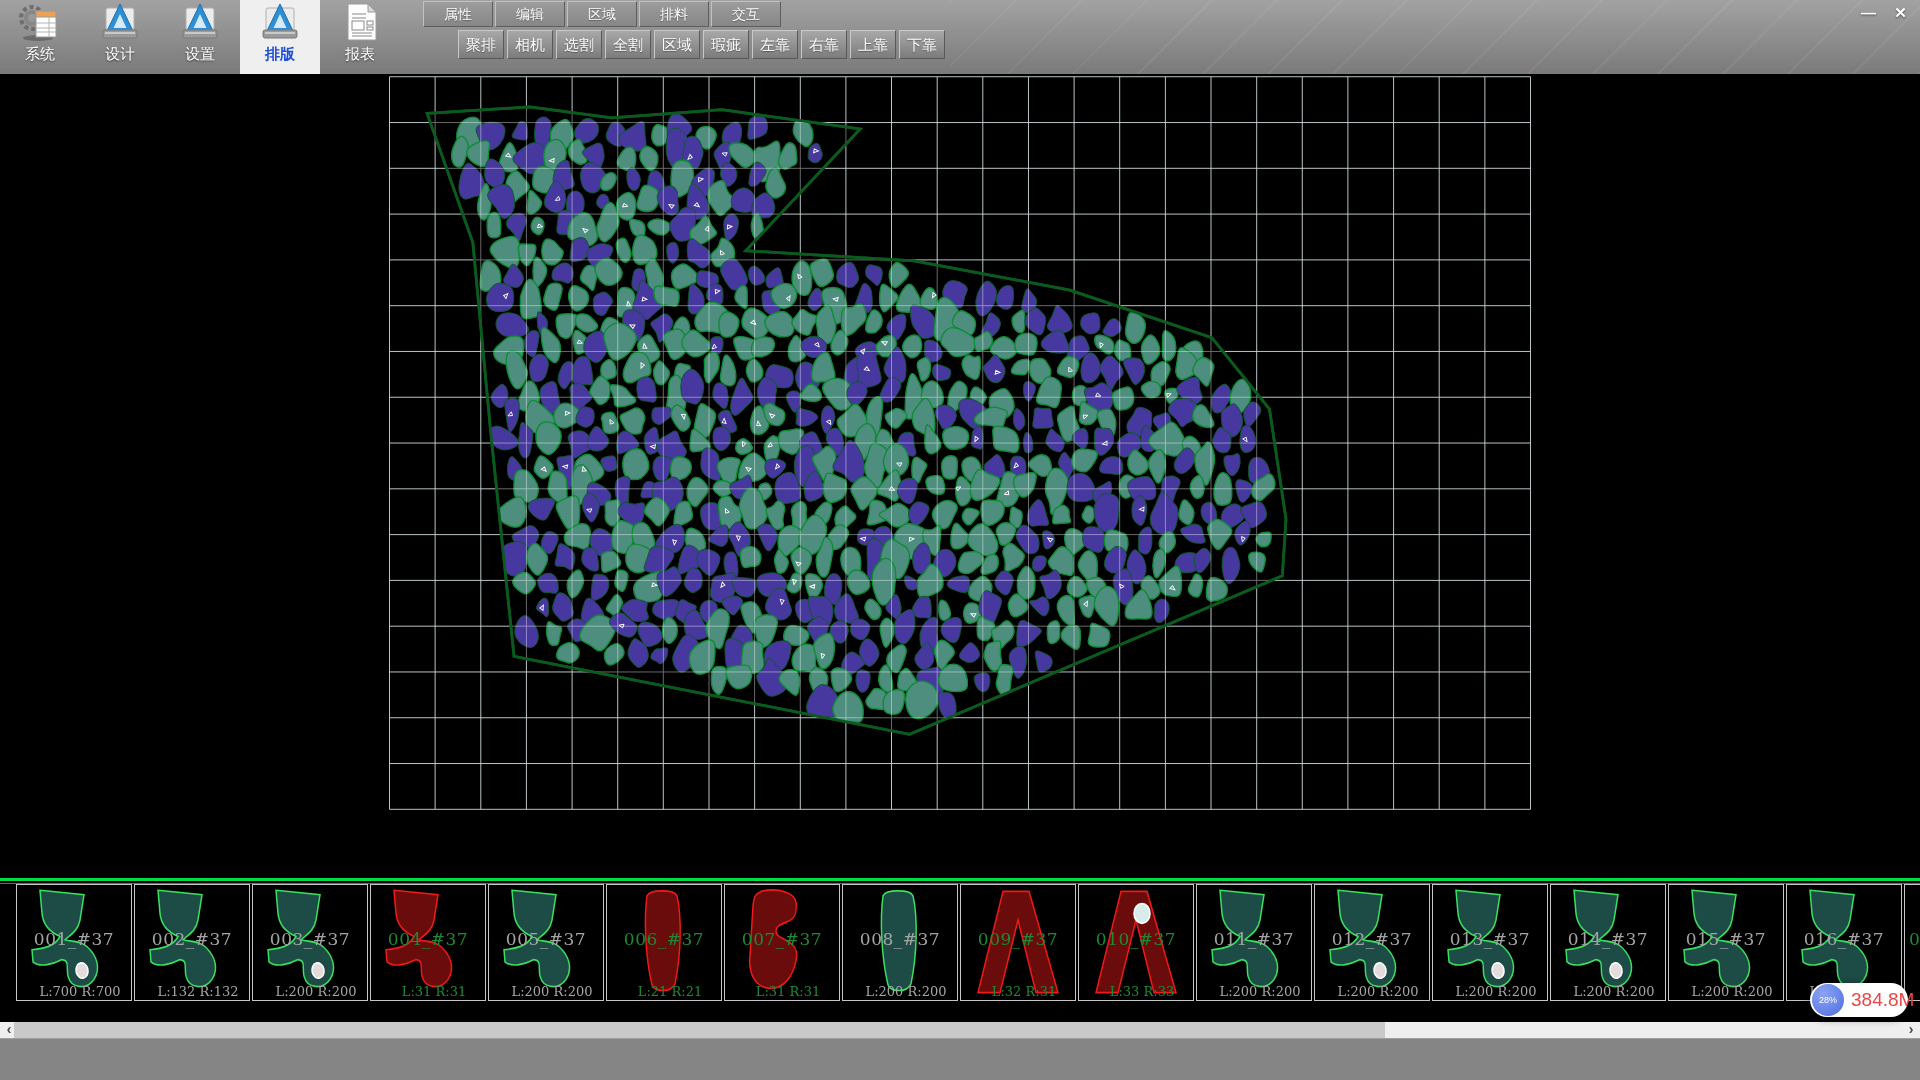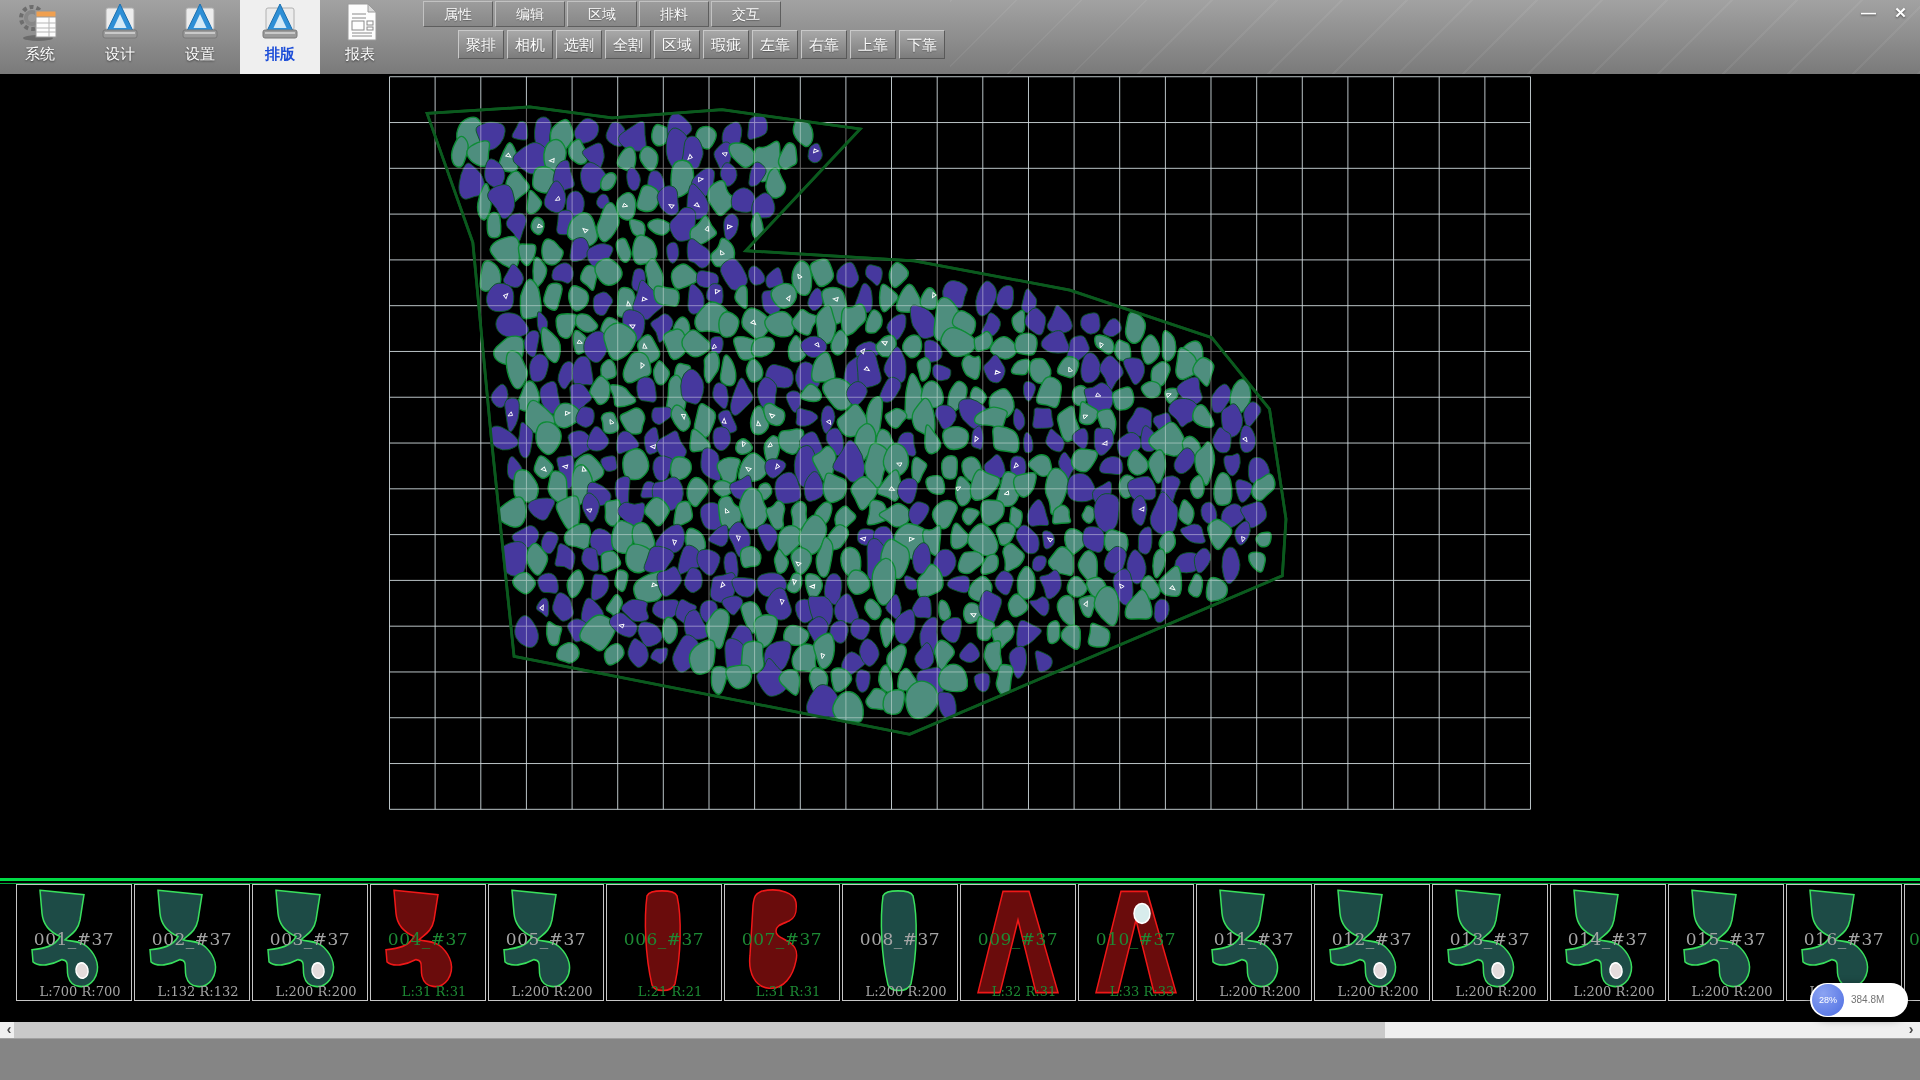--- a/index.html
+++ b/index.html
@@ -61,21 +61,21 @@
   .sb-left{left:2px;} .sb-right{right:2px;}
   .statusbar{position:absolute;left:0;top:1038px;width:1920px;height:42px;background:#858585;
              border-top:1px solid #a0a0a0;box-sizing:border-box;}
 
   
   .badge{position:absolute;left:1810px;top:983px;width:98px;height:34px;background:#fff;
          border-radius:17px;box-shadow:0 2px 8px rgba(0,0,0,.45);z-index:10;}
   .badge .circle{position:absolute;left:2px;top:1px;width:32px;height:32px;border-radius:50%;
          background:radial-gradient(circle at 35% 30%,#8ba3f2,#4d6de2);color:#fff;font-size:9px;
          text-align:center;line-height:32px;}
-  .badge .mem{position:absolute;left:41px;top:0;height:34px;line-height:33px;font-size:10px;color:#737373;}
+  .badge .mem{position:absolute;left:41px;top:0;height:34px;line-height:33px;font-size:19px;color:#ef4444;}
 </style>
 </head>
 <body>
 
 <div class="topbar">
   <div class="stripes"></div>
   <div class="icon-strip" id="icon-strip">
       <div class="main-icon">
         <span><svg width="44" height="40" viewBox="0 0 44 40">
     <ellipse cx="20" cy="36" rx="15" ry="3" fill="rgba(0,0,0,0.25)"></ellipse>

